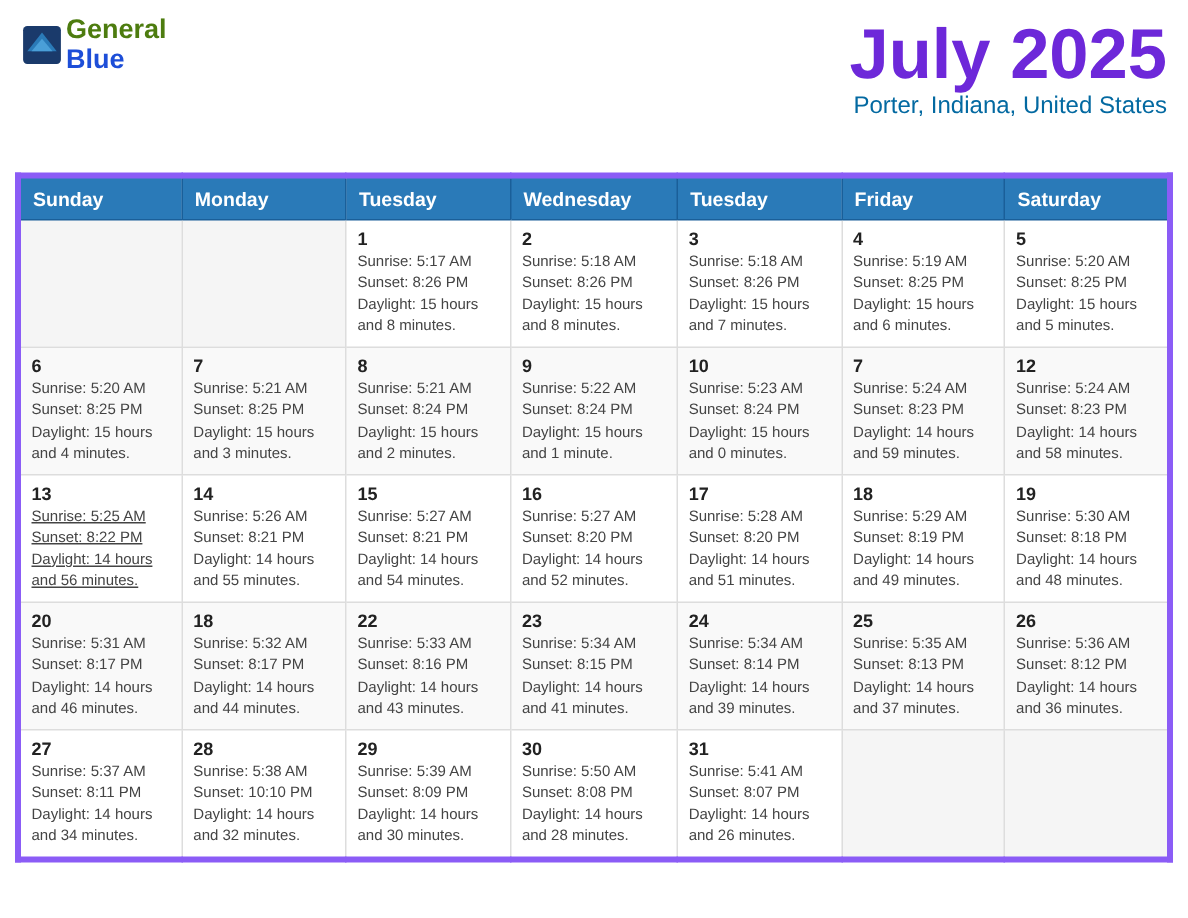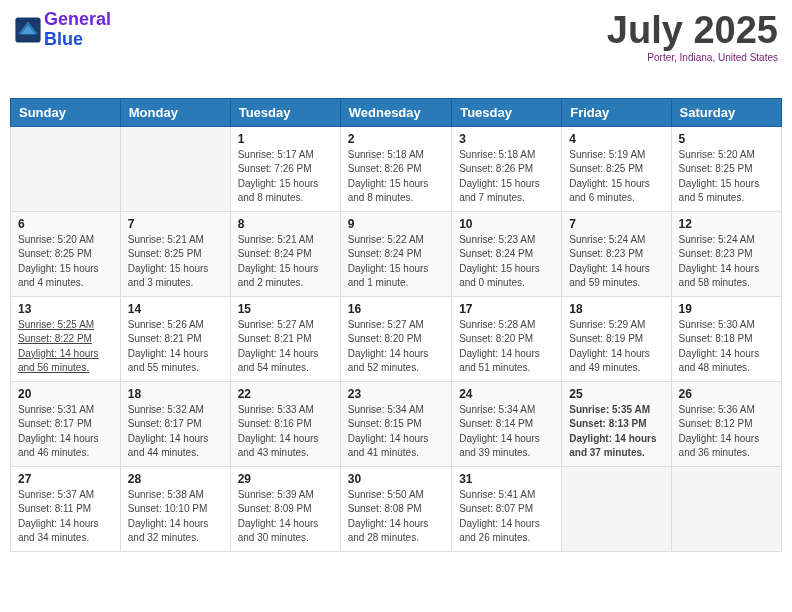--- a/index.html
+++ b/index.html
@@ -22,43 +22,43 @@
       align-items: center;
       gap: 2px;
     }
     .logo-text {
       font-size: 18px;
       font-weight: bold;
       color: #1a3a6b;
       line-height: 1.1;
     }
     .logo-text span {
-      color: #6d28d9;
+      color: #4d7c0f;
     }
     .logo-icon {
       width: 28px;
       height: 28px;
     }
     .title-section {
       text-align: right;
     }
     .month-title {
-      font-size: 38px;
+      font-size: 47px;
       font-weight: bold;
-      color: #404040;
+      color: #6d28d9;
       line-height: 1.1;
     }
     .location {
-      font-size: 10px;
-      color: #701a75;
+      font-size: 16px;
+      color: #0369a1;
     }
     .calendar {
       width: 100%;
       border-collapse: collapse;
-      border: 1px solid #8b5cf6;
+      border: 4px solid #8b5cf6;
       margin-top: 35px;
     }
     .calendar th {
       background-color: #2a7ab8;
       color: #fff;
       text-align: left;
       padding: 6px 8px;
       font-size: 13px;
       font-weight: bold;
       border: 1px solid #1a5f99;
@@ -127,21 +127,21 @@
       <th>Saturday</th>
     </tr>
   </thead>
   <tbody id="calendar-body">
   <tr>
         <td class="empty-cell"></td>
         <td class="empty-cell"></td>
         <td>
           <span class="day-number">1</span>
           <div class="day-info" style="white-space: pre-line;">Sunrise: 5:17 AM
-Sunset: 7:26 PM
+Sunset: 8:26 PM
 Daylight: 15 hours
 and 8 minutes.</div>
         </td>
         <td>
           <span class="day-number">2</span>
           <div class="day-info" style="white-space: pre-line;">Sunrise: 5:18 AM
 Sunset: 8:26 PM
 Daylight: 15 hours
 and 8 minutes.</div>
         </td>
@@ -300,21 +300,21 @@
         </td>
         <td>
           <span class="day-number">24</span>
           <div class="day-info" style="white-space: pre-line;">Sunrise: 5:34 AM
 Sunset: 8:14 PM
 Daylight: 14 hours
 and 39 minutes.</div>
         </td>
         <td>
           <span class="day-number">25</span>
-          <div class="day-info" style="white-space: pre-line; font-weight: bold;">Sunrise: 5:35 AM
+          <div class="day-info" style="white-space: pre-line;">Sunrise: 5:35 AM
 Sunset: 8:13 PM
 Daylight: 14 hours
 and 37 minutes.</div>
         </td>
         <td>
           <span class="day-number">26</span>
           <div class="day-info" style="white-space: pre-line;">Sunrise: 5:36 AM
 Sunset: 8:12 PM
 Daylight: 14 hours
 and 36 minutes.</div>

